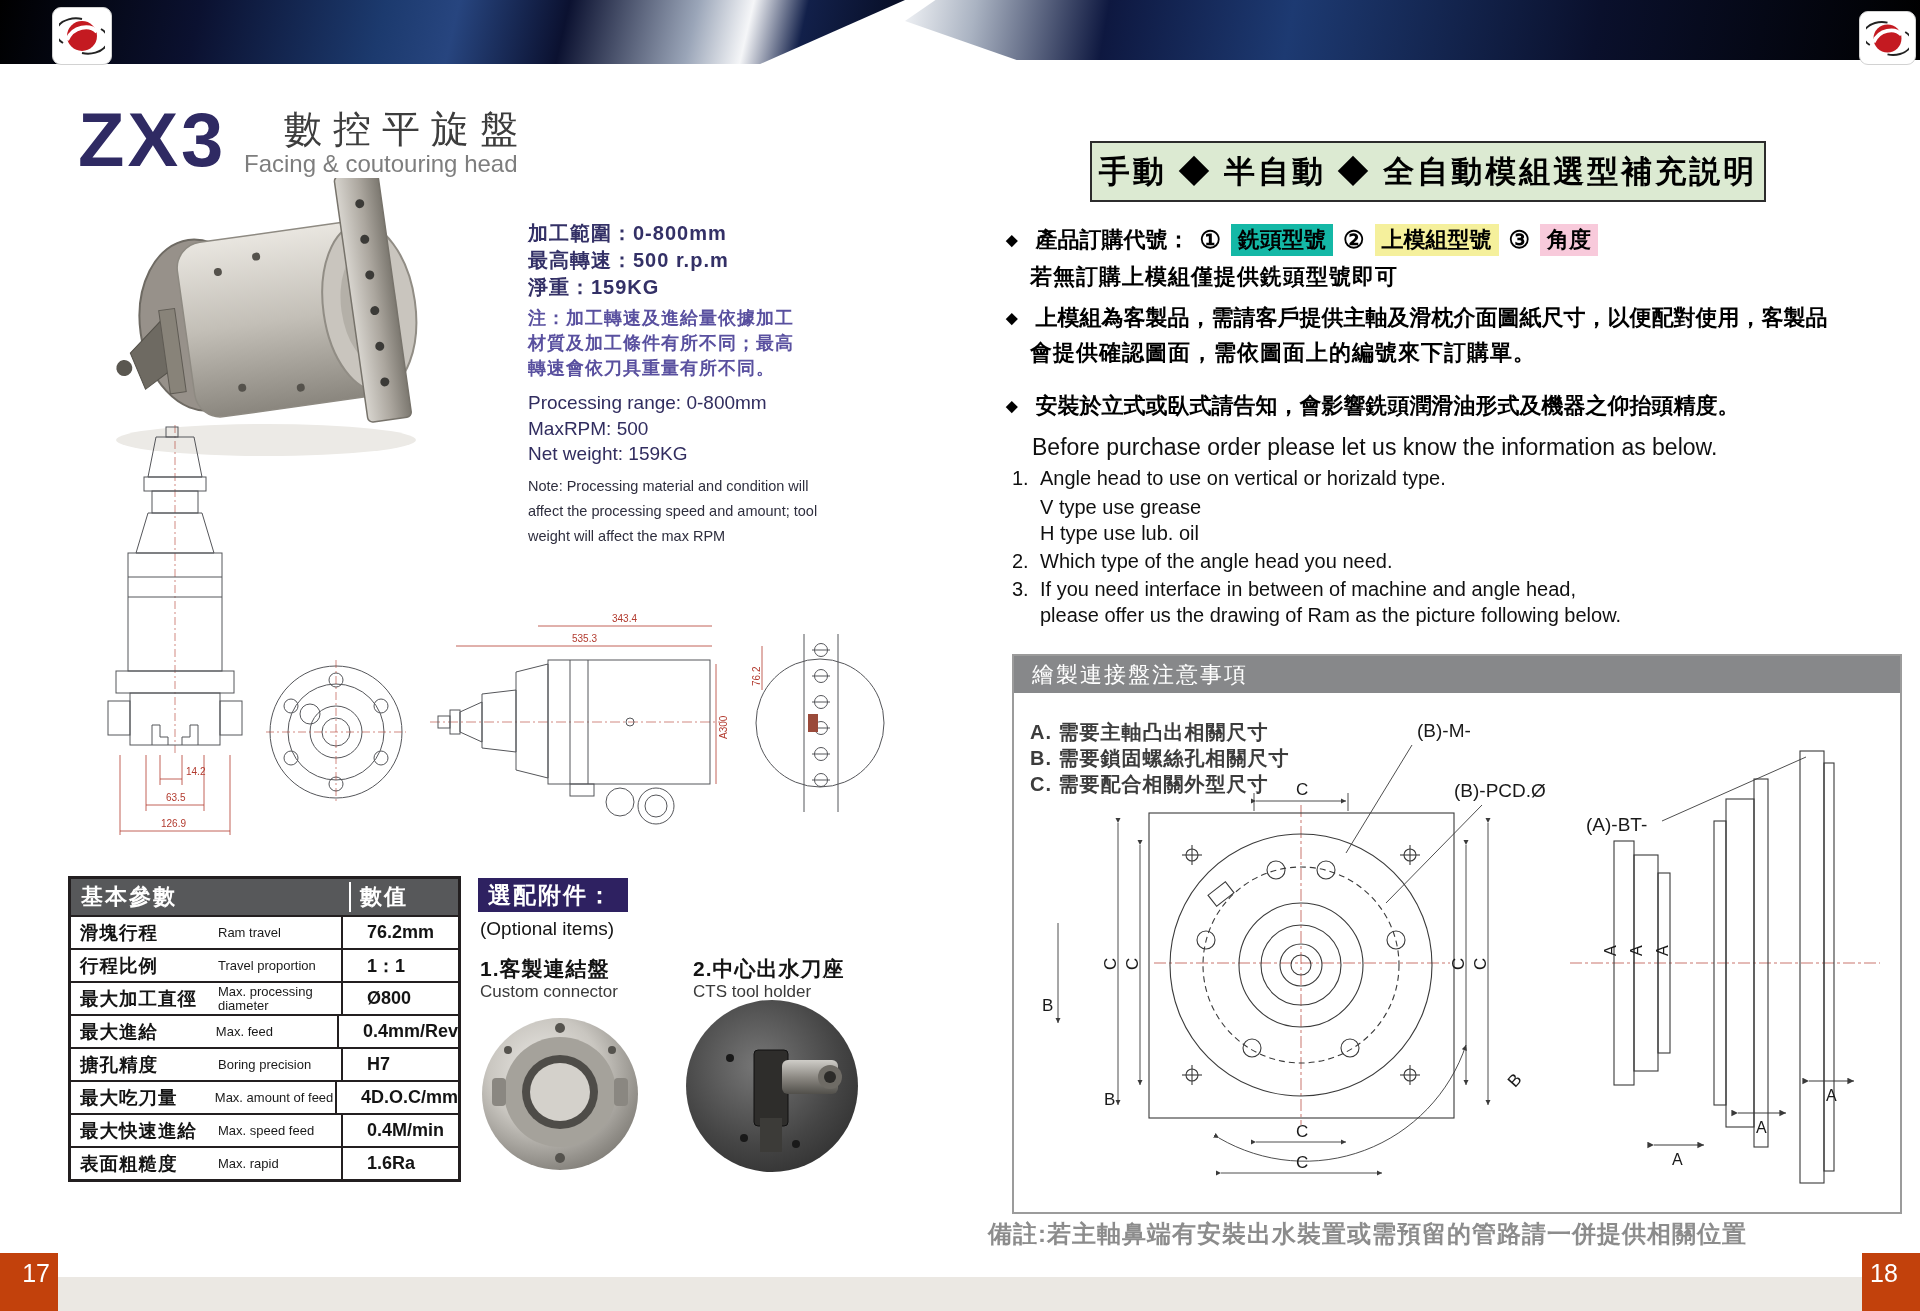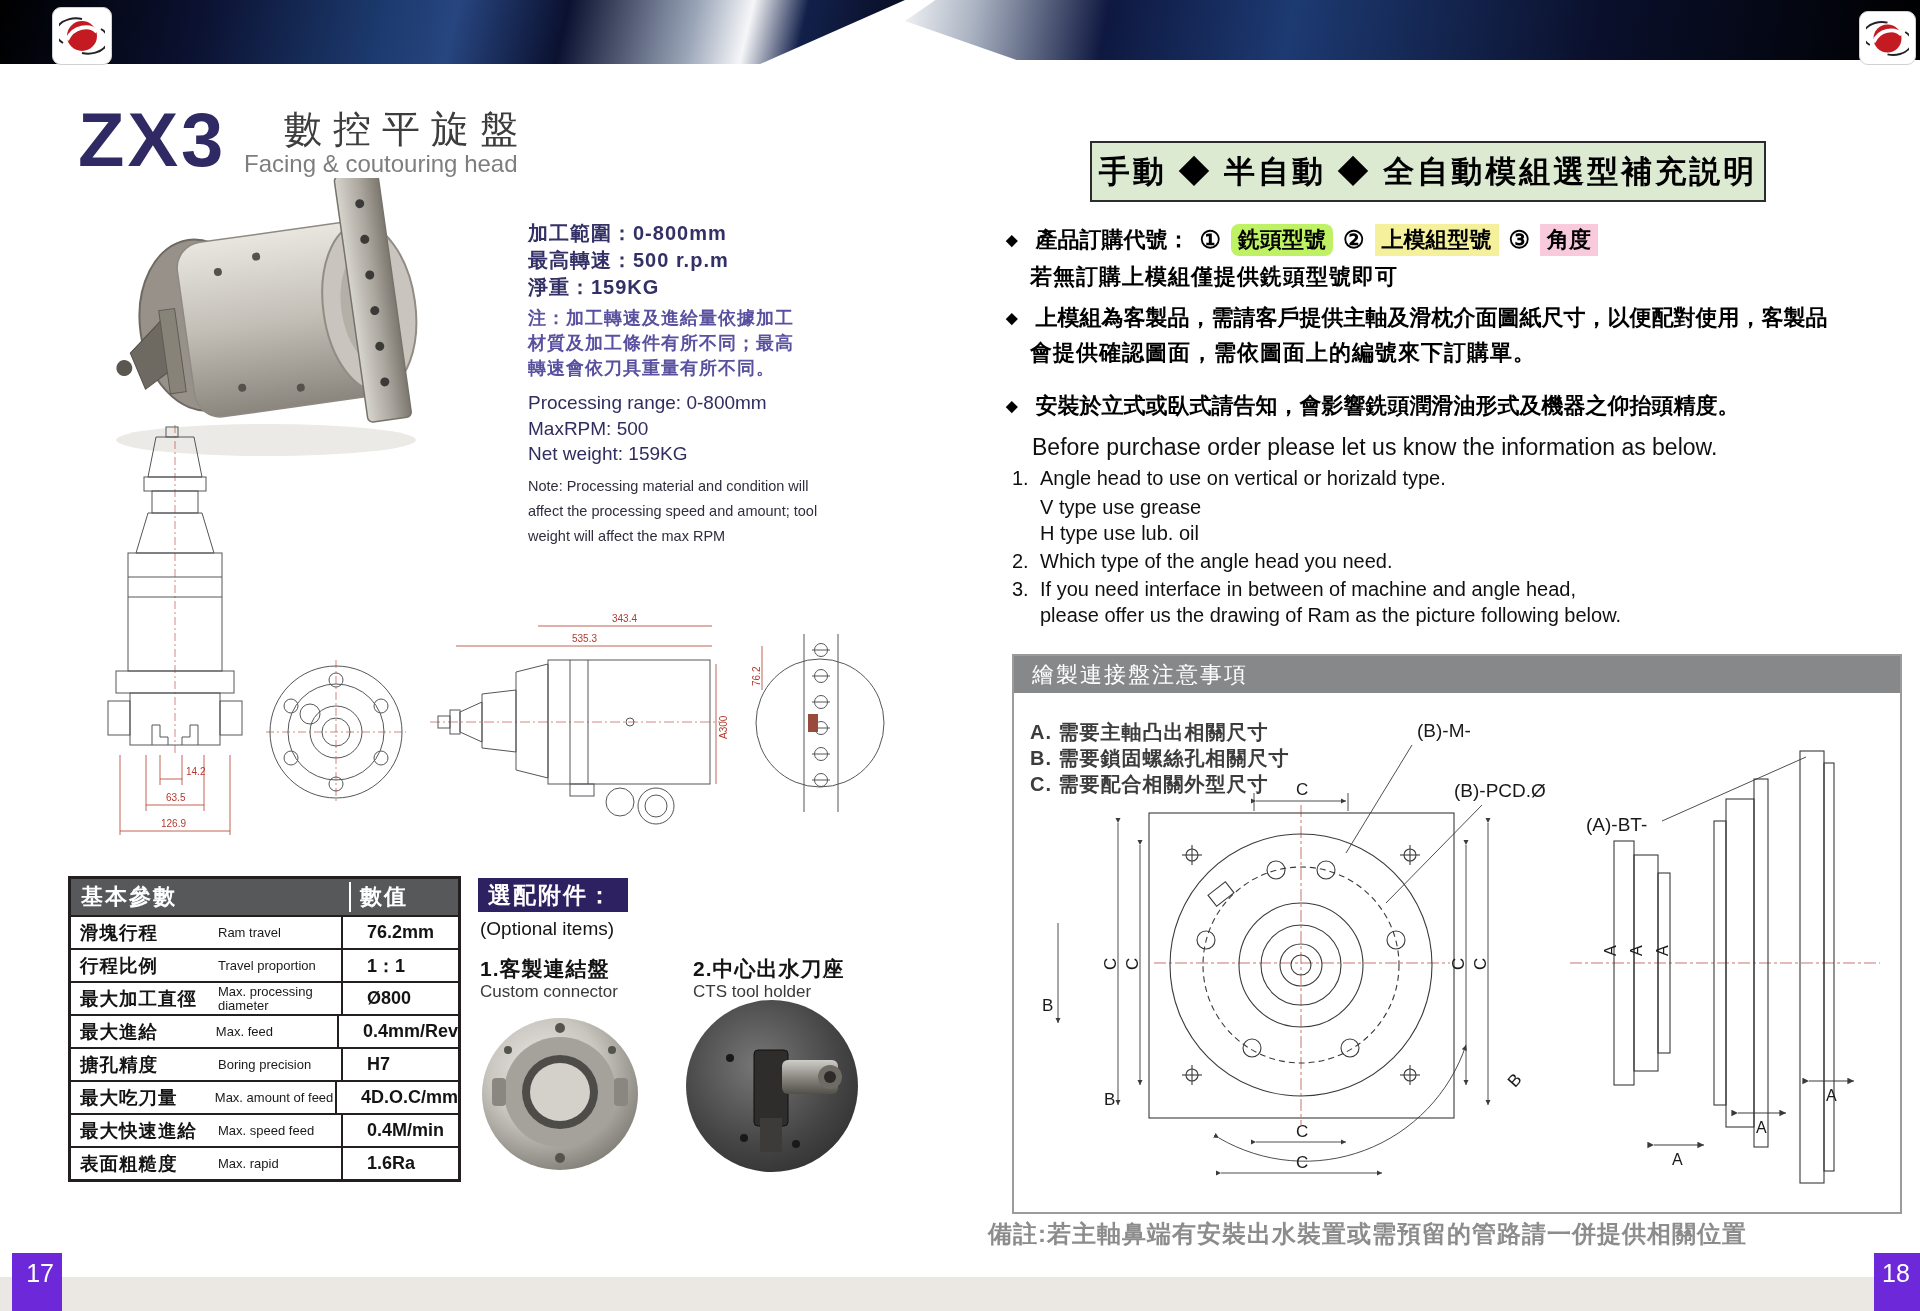--- a/index.html
+++ b/index.html
@@ -61,21 +61,21 @@
 
   
   .dbox{left:1012px;top:654px;width:886px;height:556px;border:2px solid #9b9b9b;background:#fff;}
   .dbox-bar{position:absolute;left:0;top:0;width:100%;height:37px;background:#87888a;color:#fff;
     font-size:22px;letter-spacing:2px;line-height:37px;padding-left:18px;box-sizing:border-box;}
   .dbox-note{position:absolute;left:16px;font-size:20px;font-weight:bold;color:#3c3c3c;letter-spacing:1px;}
   .footnote{left:988px;top:1218px;font-size:24px;font-weight:bold;color:#8c8c8c;letter-spacing:1px;}
 
   
   .bottom-strip{left:0;top:1277px;width:1920px;height:34px;background:#ebe8e3;}
-  .pagebox{top:1253px;width:50px;height:58px;background:#6d28d9;color:#fff;font-size:25px;margin-left:12px;}
+  .pagebox{top:1253px;width:58px;height:58px;background:#c2410c;color:#fff;font-size:25px;}
   .pagebox-left{left:0;text-align:right;padding:6px 8px 0 0;box-sizing:border-box;}
   .pagebox-right{left:1862px;text-align:left;padding:6px 0 0 8px;box-sizing:border-box;}
 
   svg text{font-family:"Liberation Sans",sans-serif;}
   .dim{fill:#b23a2e;font-size:10px;}
   .dwg{stroke:#55565a;fill:none;stroke-width:1;}
 </style>
 </head>
 <body>
 
@@ -355,21 +355,21 @@
       <circle cx="112" cy="146" r="4" fill="#191919"></circle>
     <circle cx="46" cy="60" r="4" fill="#191919"></circle>
   </svg>
 
   <div class="abs green-box">手動 ◆ 半自動 ◆ 全自動模組選型補充説明</div>
 
   <div class="abs bullet-row" style="left:1006px;top:224px;">
     <span class="diamond">◆</span>
     <span>產品訂購代號：</span>
     <span class="circled">①</span>
-    <span class="hl" style="background:#bef264;border-radius:8px;">銑頭型號</span>
+    <span class="hl" style="background:#14b8a6;">銑頭型號</span>
     <span class="circled">②</span>
     <span class="hl" style="background:#f5f09c;">上模組型號</span>
     <span class="circled">③</span>
     <span class="hl" style="background:#f8cadb;">角度</span>
   </div>
   <div class="abs b-line" style="left:1030px;top:262px;">若無訂購上模組僅提供銑頭型號即可</div>
 
   <div class="abs bullet-row" style="left:1006px;top:303px;">
     <span class="diamond">◆</span>
     <span>上模組為客製品，需請客戶提供主軸及滑枕介面圖紙尺寸，以便配對使用，客製品</span>

